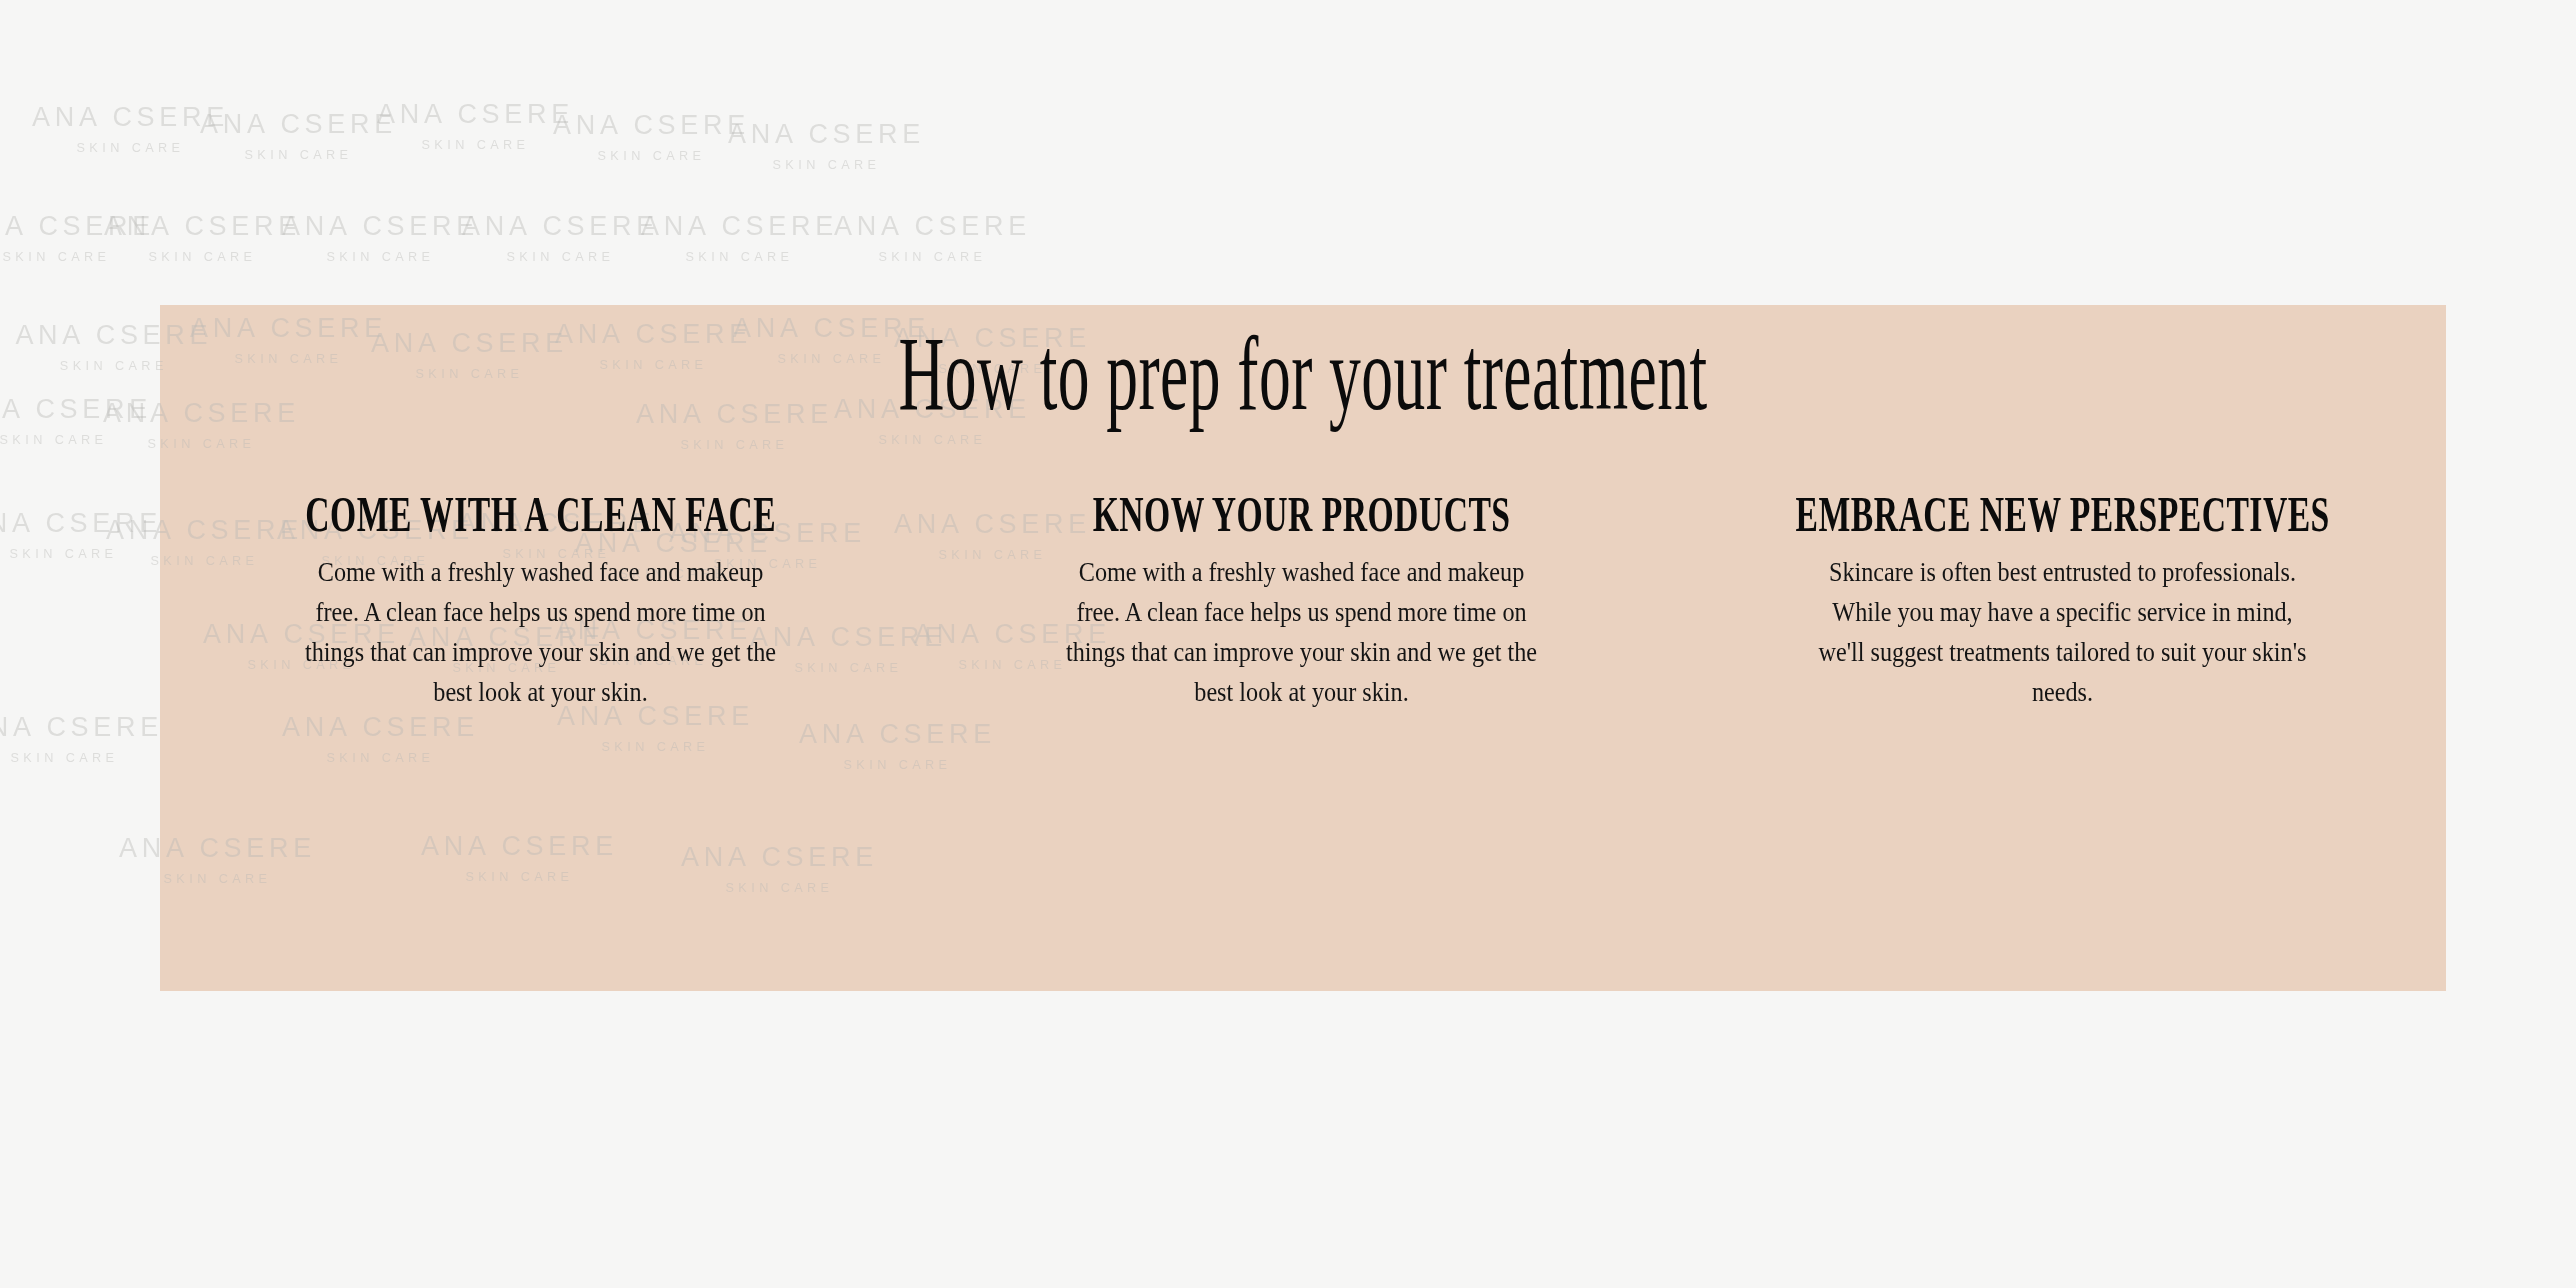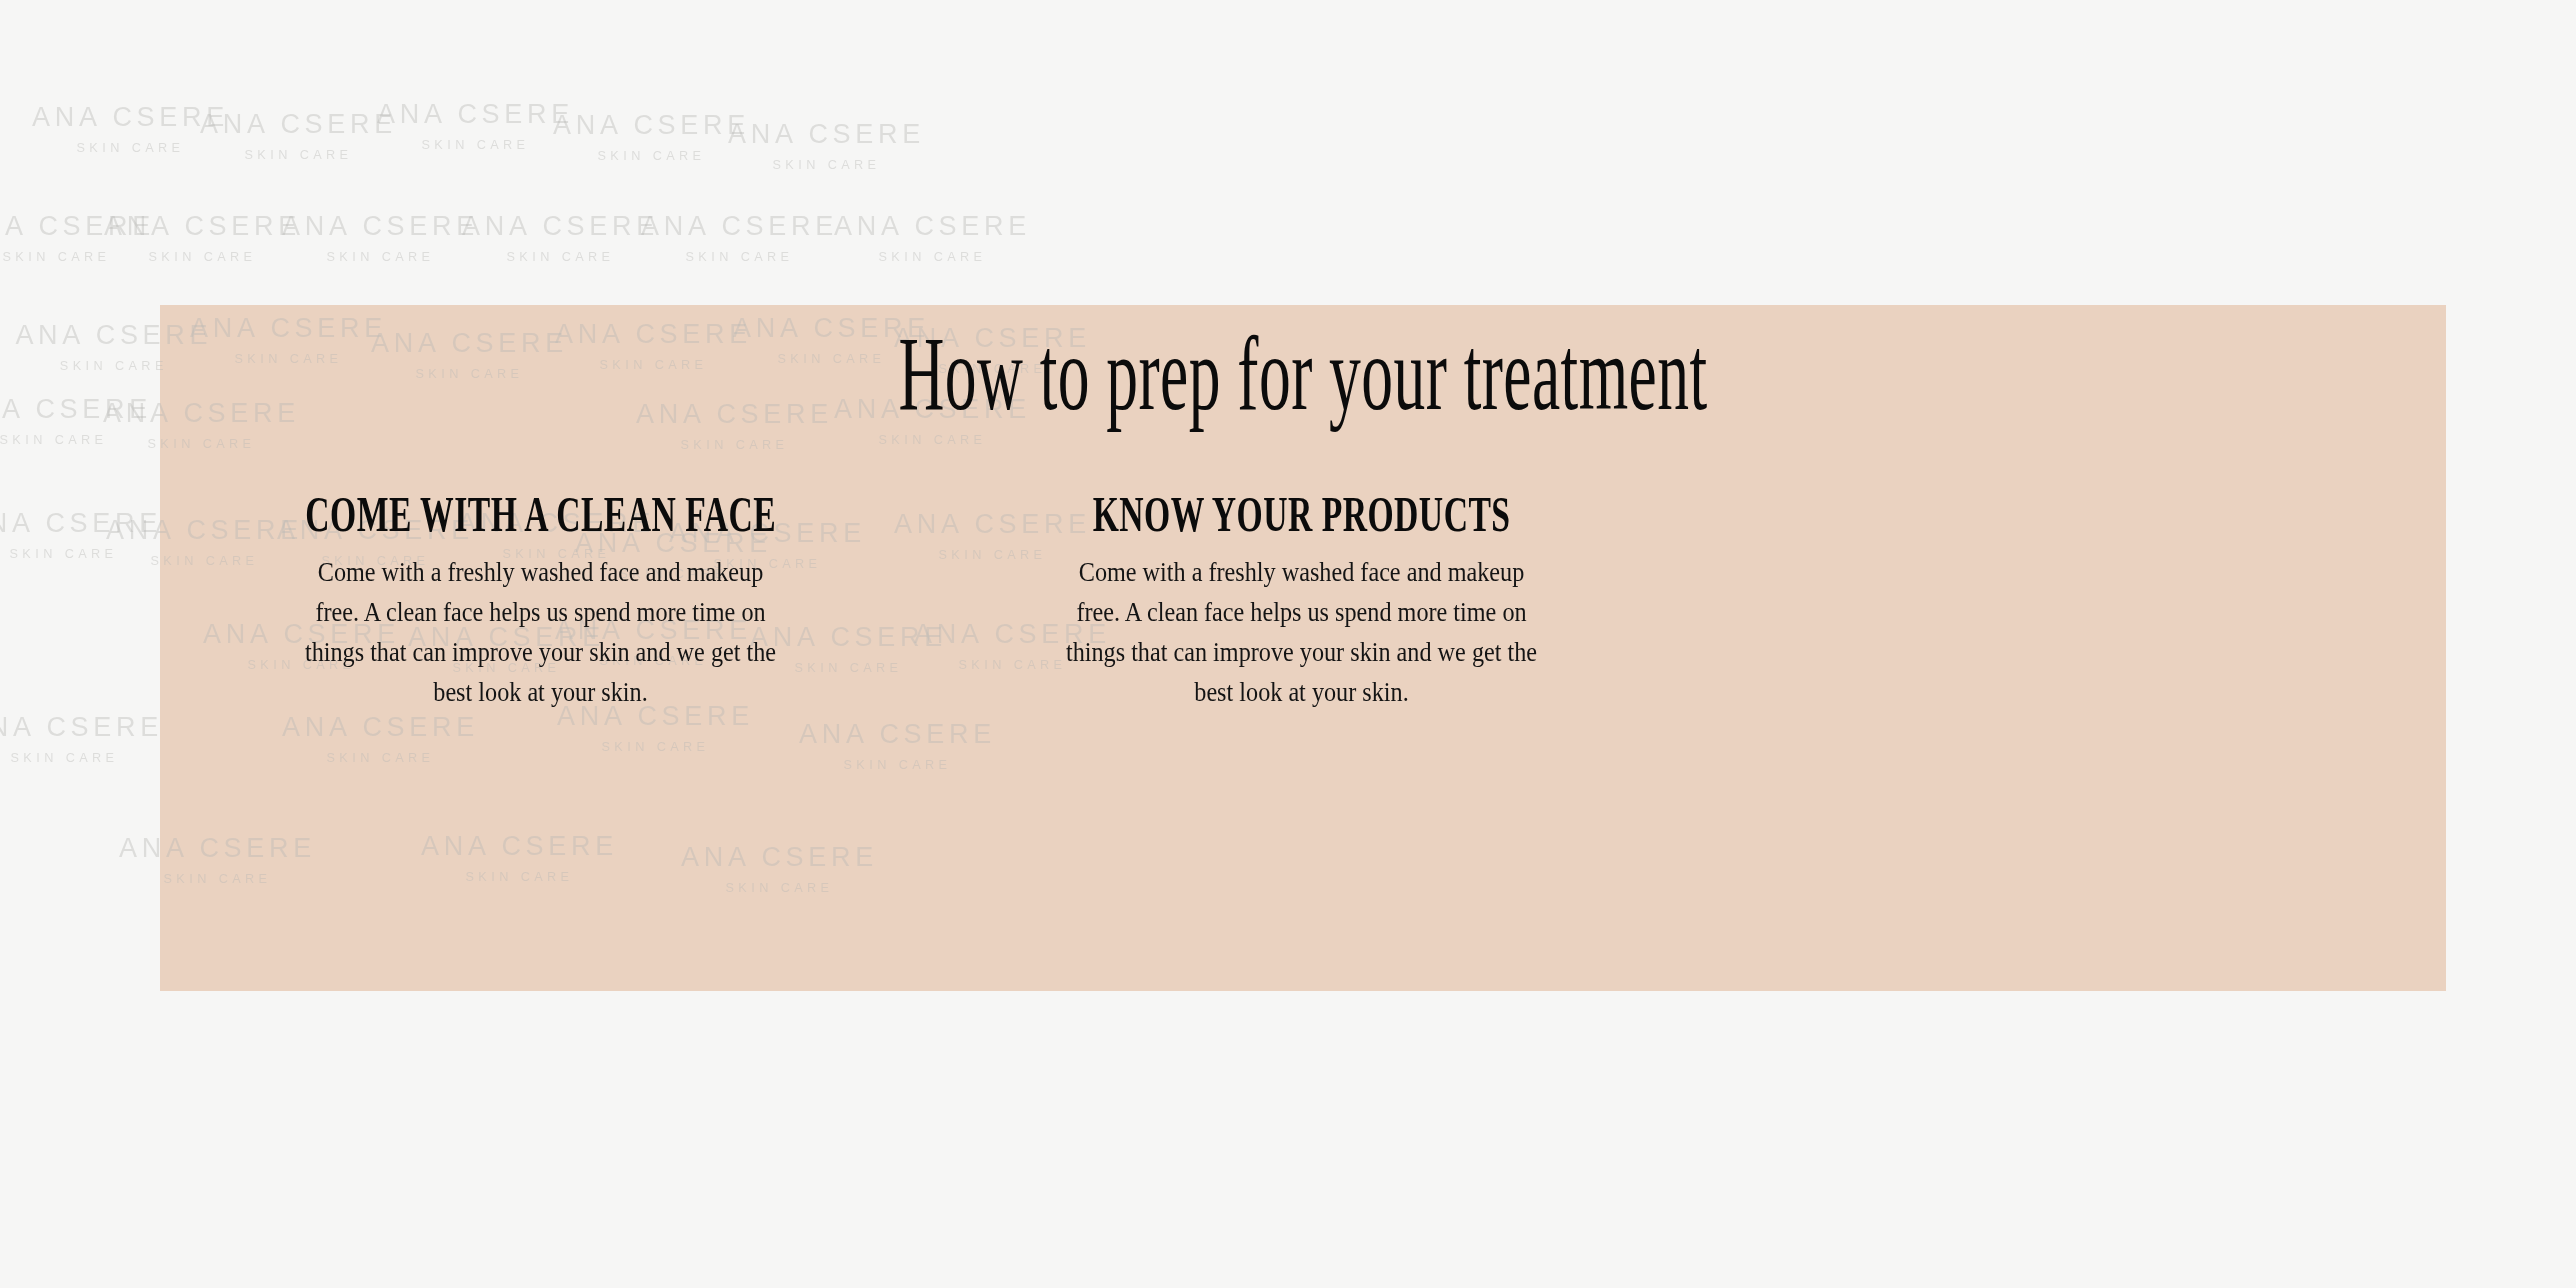--- a/index.html
+++ b/index.html
@@ -304,16 +304,20 @@
     <div class="column col-1">
       <h2 class="col-heading">COME WITH A CLEAN FACE</h2>
       <p class="col-body">Come with a freshly washed face and makeup free. A clean face helps us spend more time on things that can improve your skin and we get the best look at your skin.</p>
     </div>
 
     <div class="column col-2">
       <h2 class="col-heading">KNOW YOUR PRODUCTS</h2>
       <p class="col-body">Come with a freshly washed face and makeup free. A clean face helps us spend more time on things that can improve your skin and we get the best look at your skin.</p>
     </div>
 
+    <div class="column col-3">
+      <h2 class="col-heading">EMBRACE NEW PERSPECTIVES</h2>
+      <p class="col-body">Skincare is often best entrusted to professionals. While you may have a specific service in mind, we'll suggest treatments tailored to suit your skin's needs.</p>
+    </div>
 
   </div>
 </div>
 
 
 </body></html>

